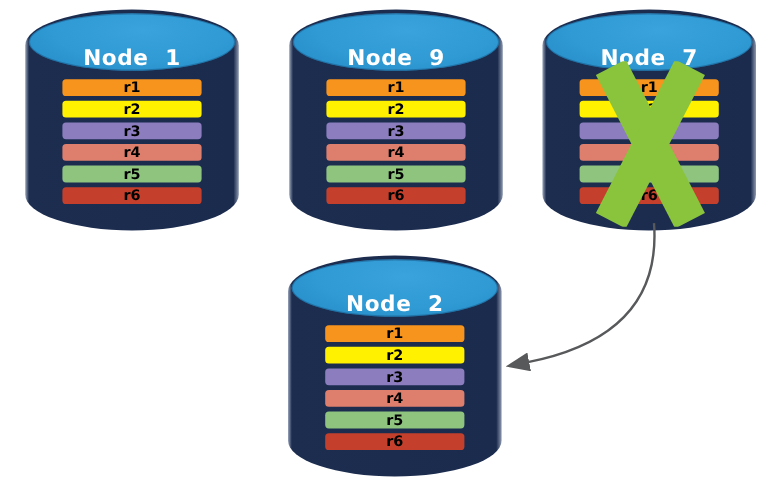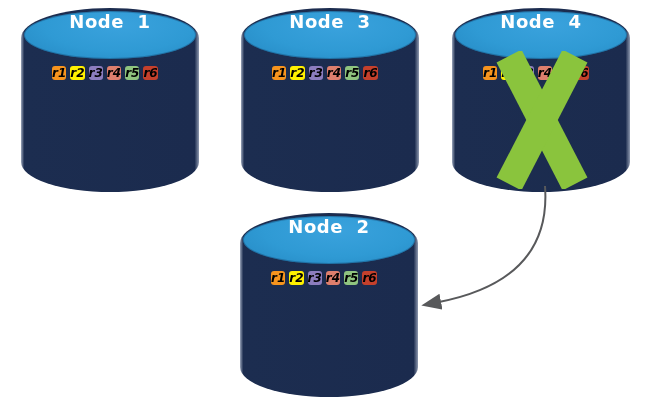--- a/index.html
+++ b/index.html
@@ -16,29 +16,29 @@
   .cyl-body {
     position:absolute; left:0; top:0; right:0; bottom:0;
     border-radius:89px / 30px;
     background:linear-gradient(90deg,#9aa5ba 0%,#1c2d50 1.8%,#1b2b4e 97.5%,#8e99af 100%);
   }
   .cyl-top {
     position:absolute; left:3px; right:3px; top:3px; height:48px;
     border-radius:50%;
     background:radial-gradient(ellipse at 55% 30%, #3aa2dd 0%, #2f9ad4 55%, #2488c2 100%);
     box-shadow:inset 0 0 0 1px rgba(13,55,95,.35);
-    display:flex; align-items:flex-start; justify-content:center;
+    display:flex; align-items:flex-end; justify-content:center;
   }
   .cyl-title {
     color:#ffffff; font-weight:bold; font-size:18px;
     word-spacing:7px; letter-spacing:.5px;
   }
   .bars {
     position:absolute; left:31px; right:31px; top:58px;
-    display:flex; gap:4px;font-style:italic;
+    display:flex; flex-direction:column; gap:4px;
   }
   .bar {
     height:14px; line-height:14px; border-radius:3px;
     text-align:center; font-size:12px; font-weight:bold; color:#000000;
   }
 
   .fail-x { position:absolute; left:41px; top:43px; width:98px; height:138px; }
   .arrow-svg { position:absolute; left:405px; top:182px; width:155px; height:130px; }
 
   .node1 { left:21px;  top:8px; }
@@ -62,36 +62,36 @@
       <div class="bar" style="background: rgb(140, 125, 190);">r3</div>
       <div class="bar" style="background: rgb(222, 127, 109);">r4</div>
       <div class="bar" style="background: rgb(143, 196, 127);">r5</div>
       <div class="bar" style="background: rgb(196, 64, 44);">r6</div>
     </div>
   </div>
 
   <div class="cylinder node2">
     <div class="cyl-body"></div>
     <div class="cyl-top">
-      <span class="cyl-title">Node 3</span>
+      <span class="cyl-title">Node 9</span>
     </div>
     <div class="bars">
       <div class="bar" style="background: rgb(247, 148, 30);">r1</div>
       <div class="bar" style="background: rgb(255, 241, 0);">r2</div>
       <div class="bar" style="background: rgb(140, 125, 190);">r3</div>
       <div class="bar" style="background: rgb(222, 127, 109);">r4</div>
       <div class="bar" style="background: rgb(143, 196, 127);">r5</div>
       <div class="bar" style="background: rgb(196, 64, 44);">r6</div>
     </div>
   </div>
 
   <div class="cylinder node3">
     <div class="cyl-body"></div>
     <div class="cyl-top">
-      <span class="cyl-title">Node 4</span>
+      <span class="cyl-title">Node 7</span>
     </div>
     <div class="bars">
       <div class="bar" style="background: rgb(247, 148, 30);">r1</div>
       <div class="bar" style="background: rgb(255, 241, 0);">r2</div>
       <div class="bar" style="background: rgb(140, 125, 190);">r3</div>
       <div class="bar" style="background: rgb(222, 127, 109);">r4</div>
       <div class="bar" style="background: rgb(143, 196, 127);">r5</div>
       <div class="bar" style="background: rgb(196, 64, 44);">r6</div>
     </div>
     <svg class="fail-x" viewBox="0 0 98 138" style="color: rgb(138, 196, 61);">

